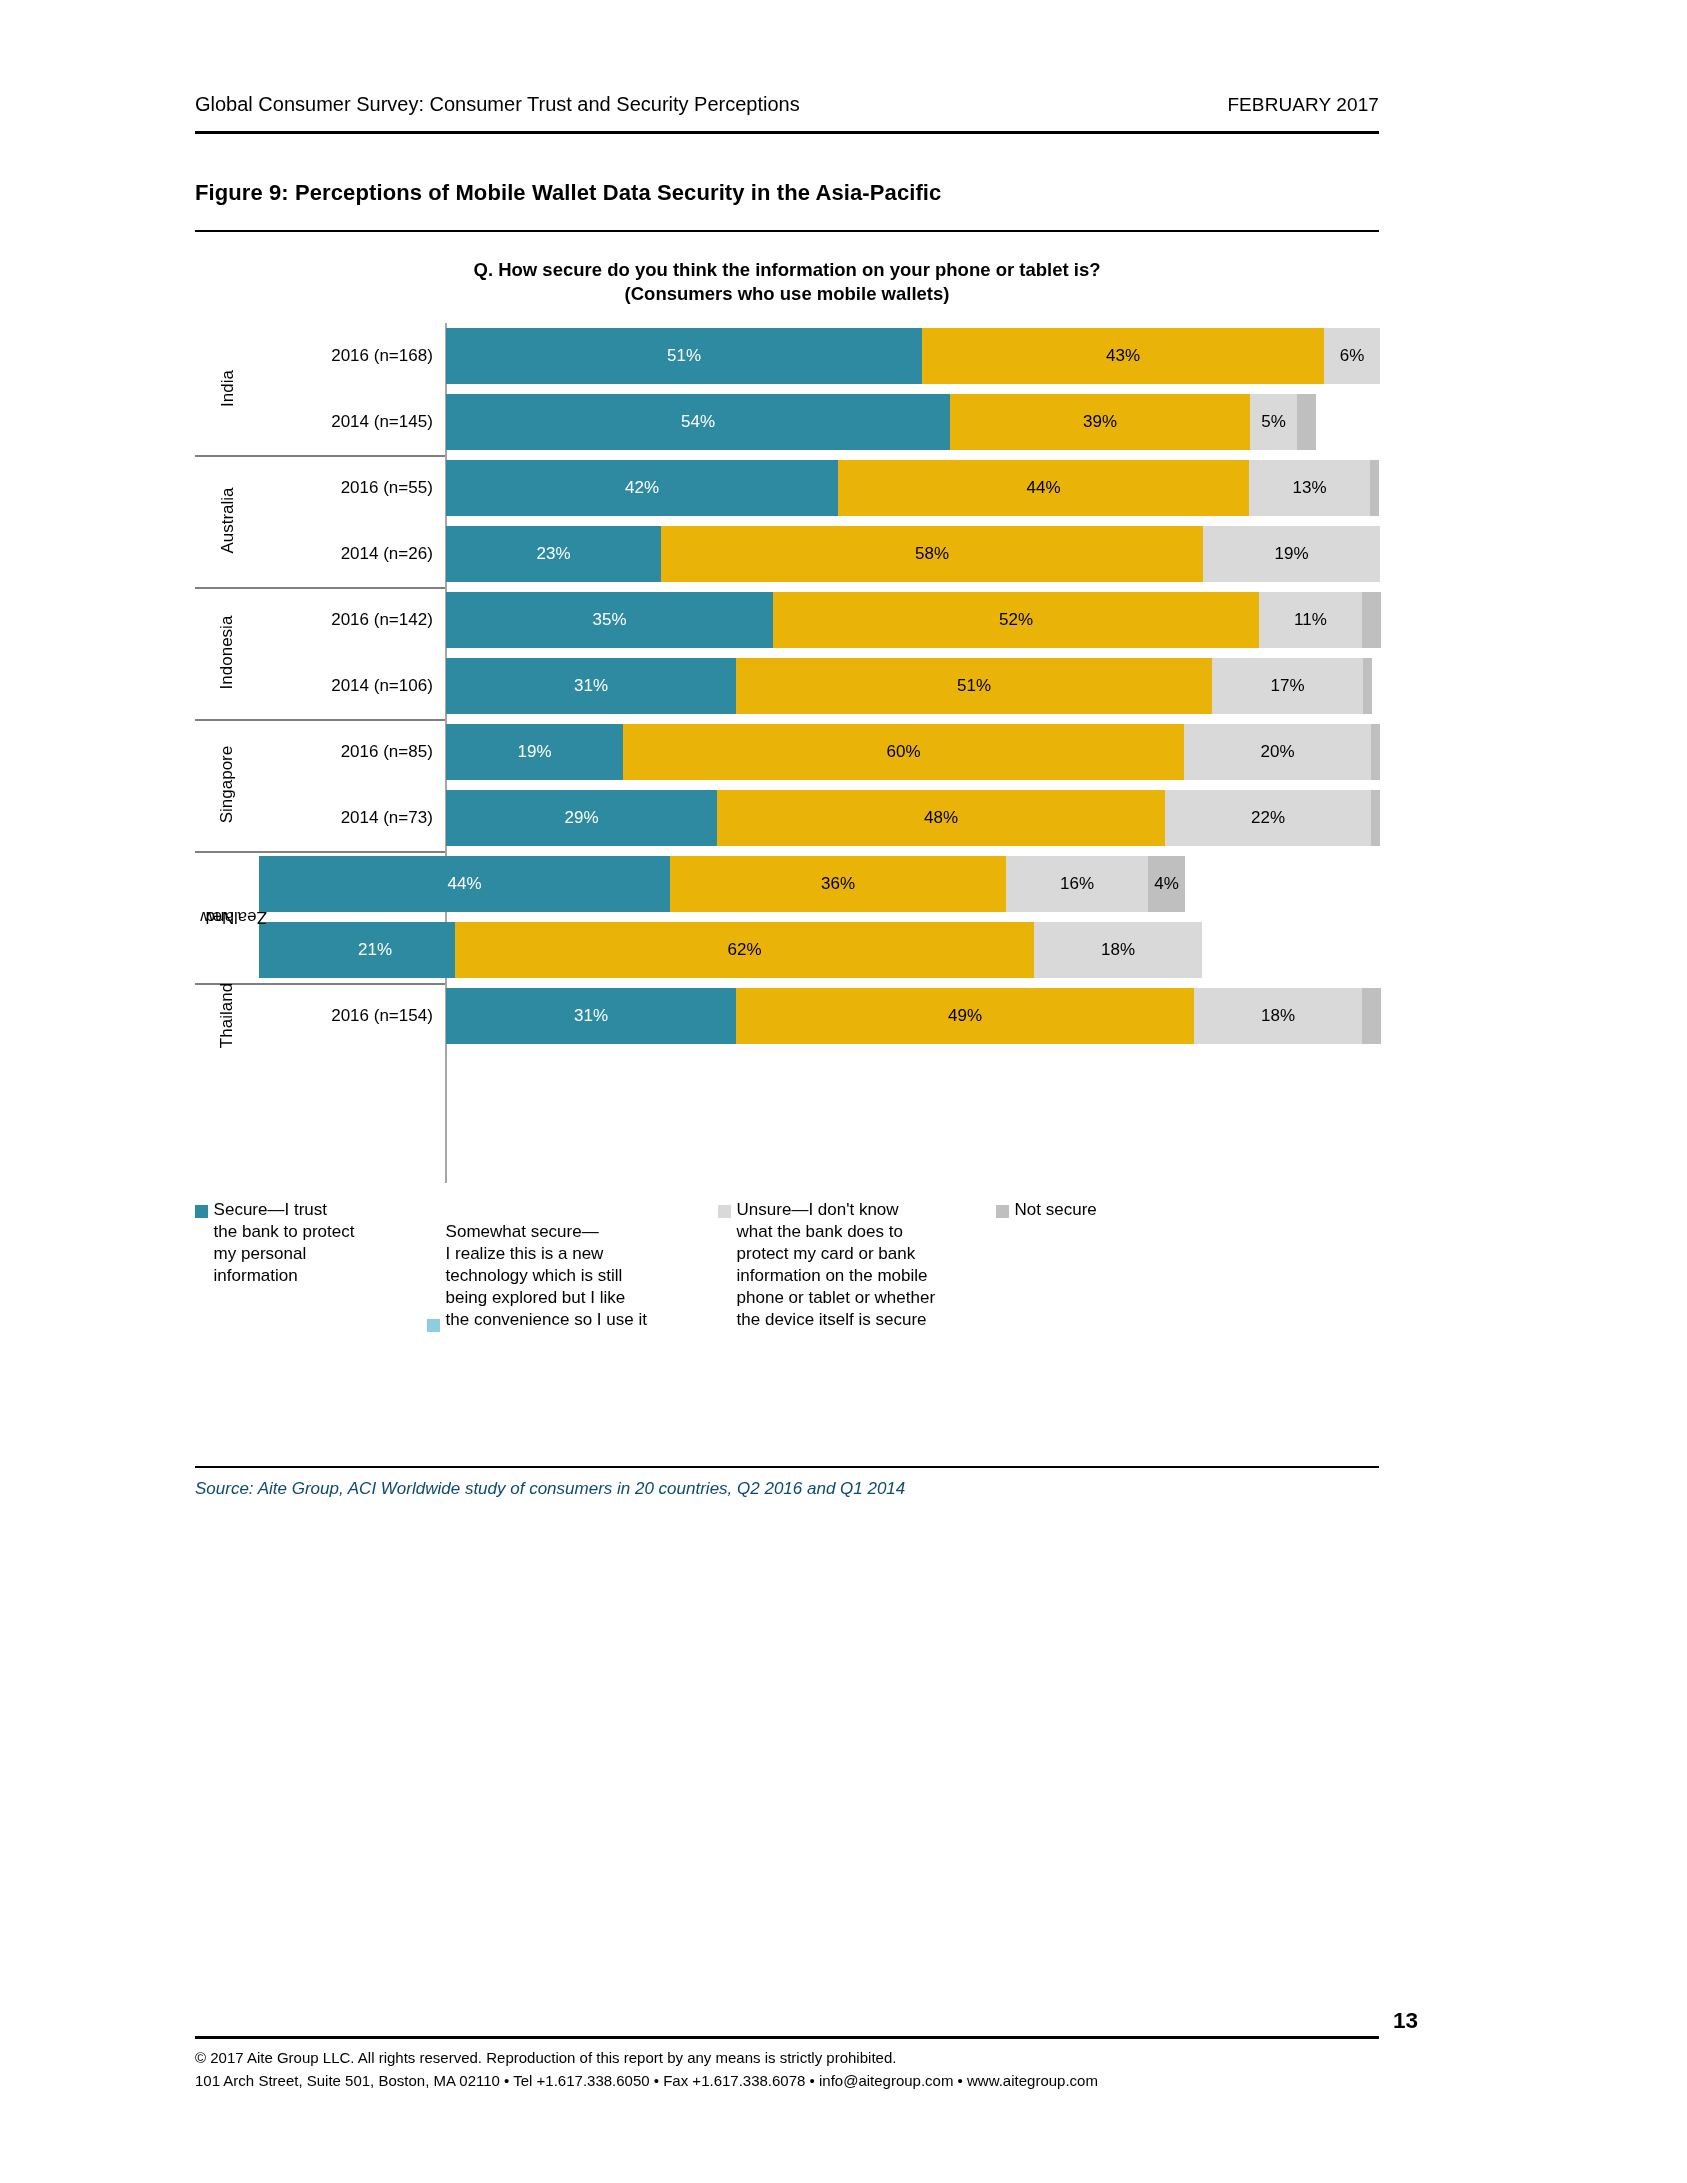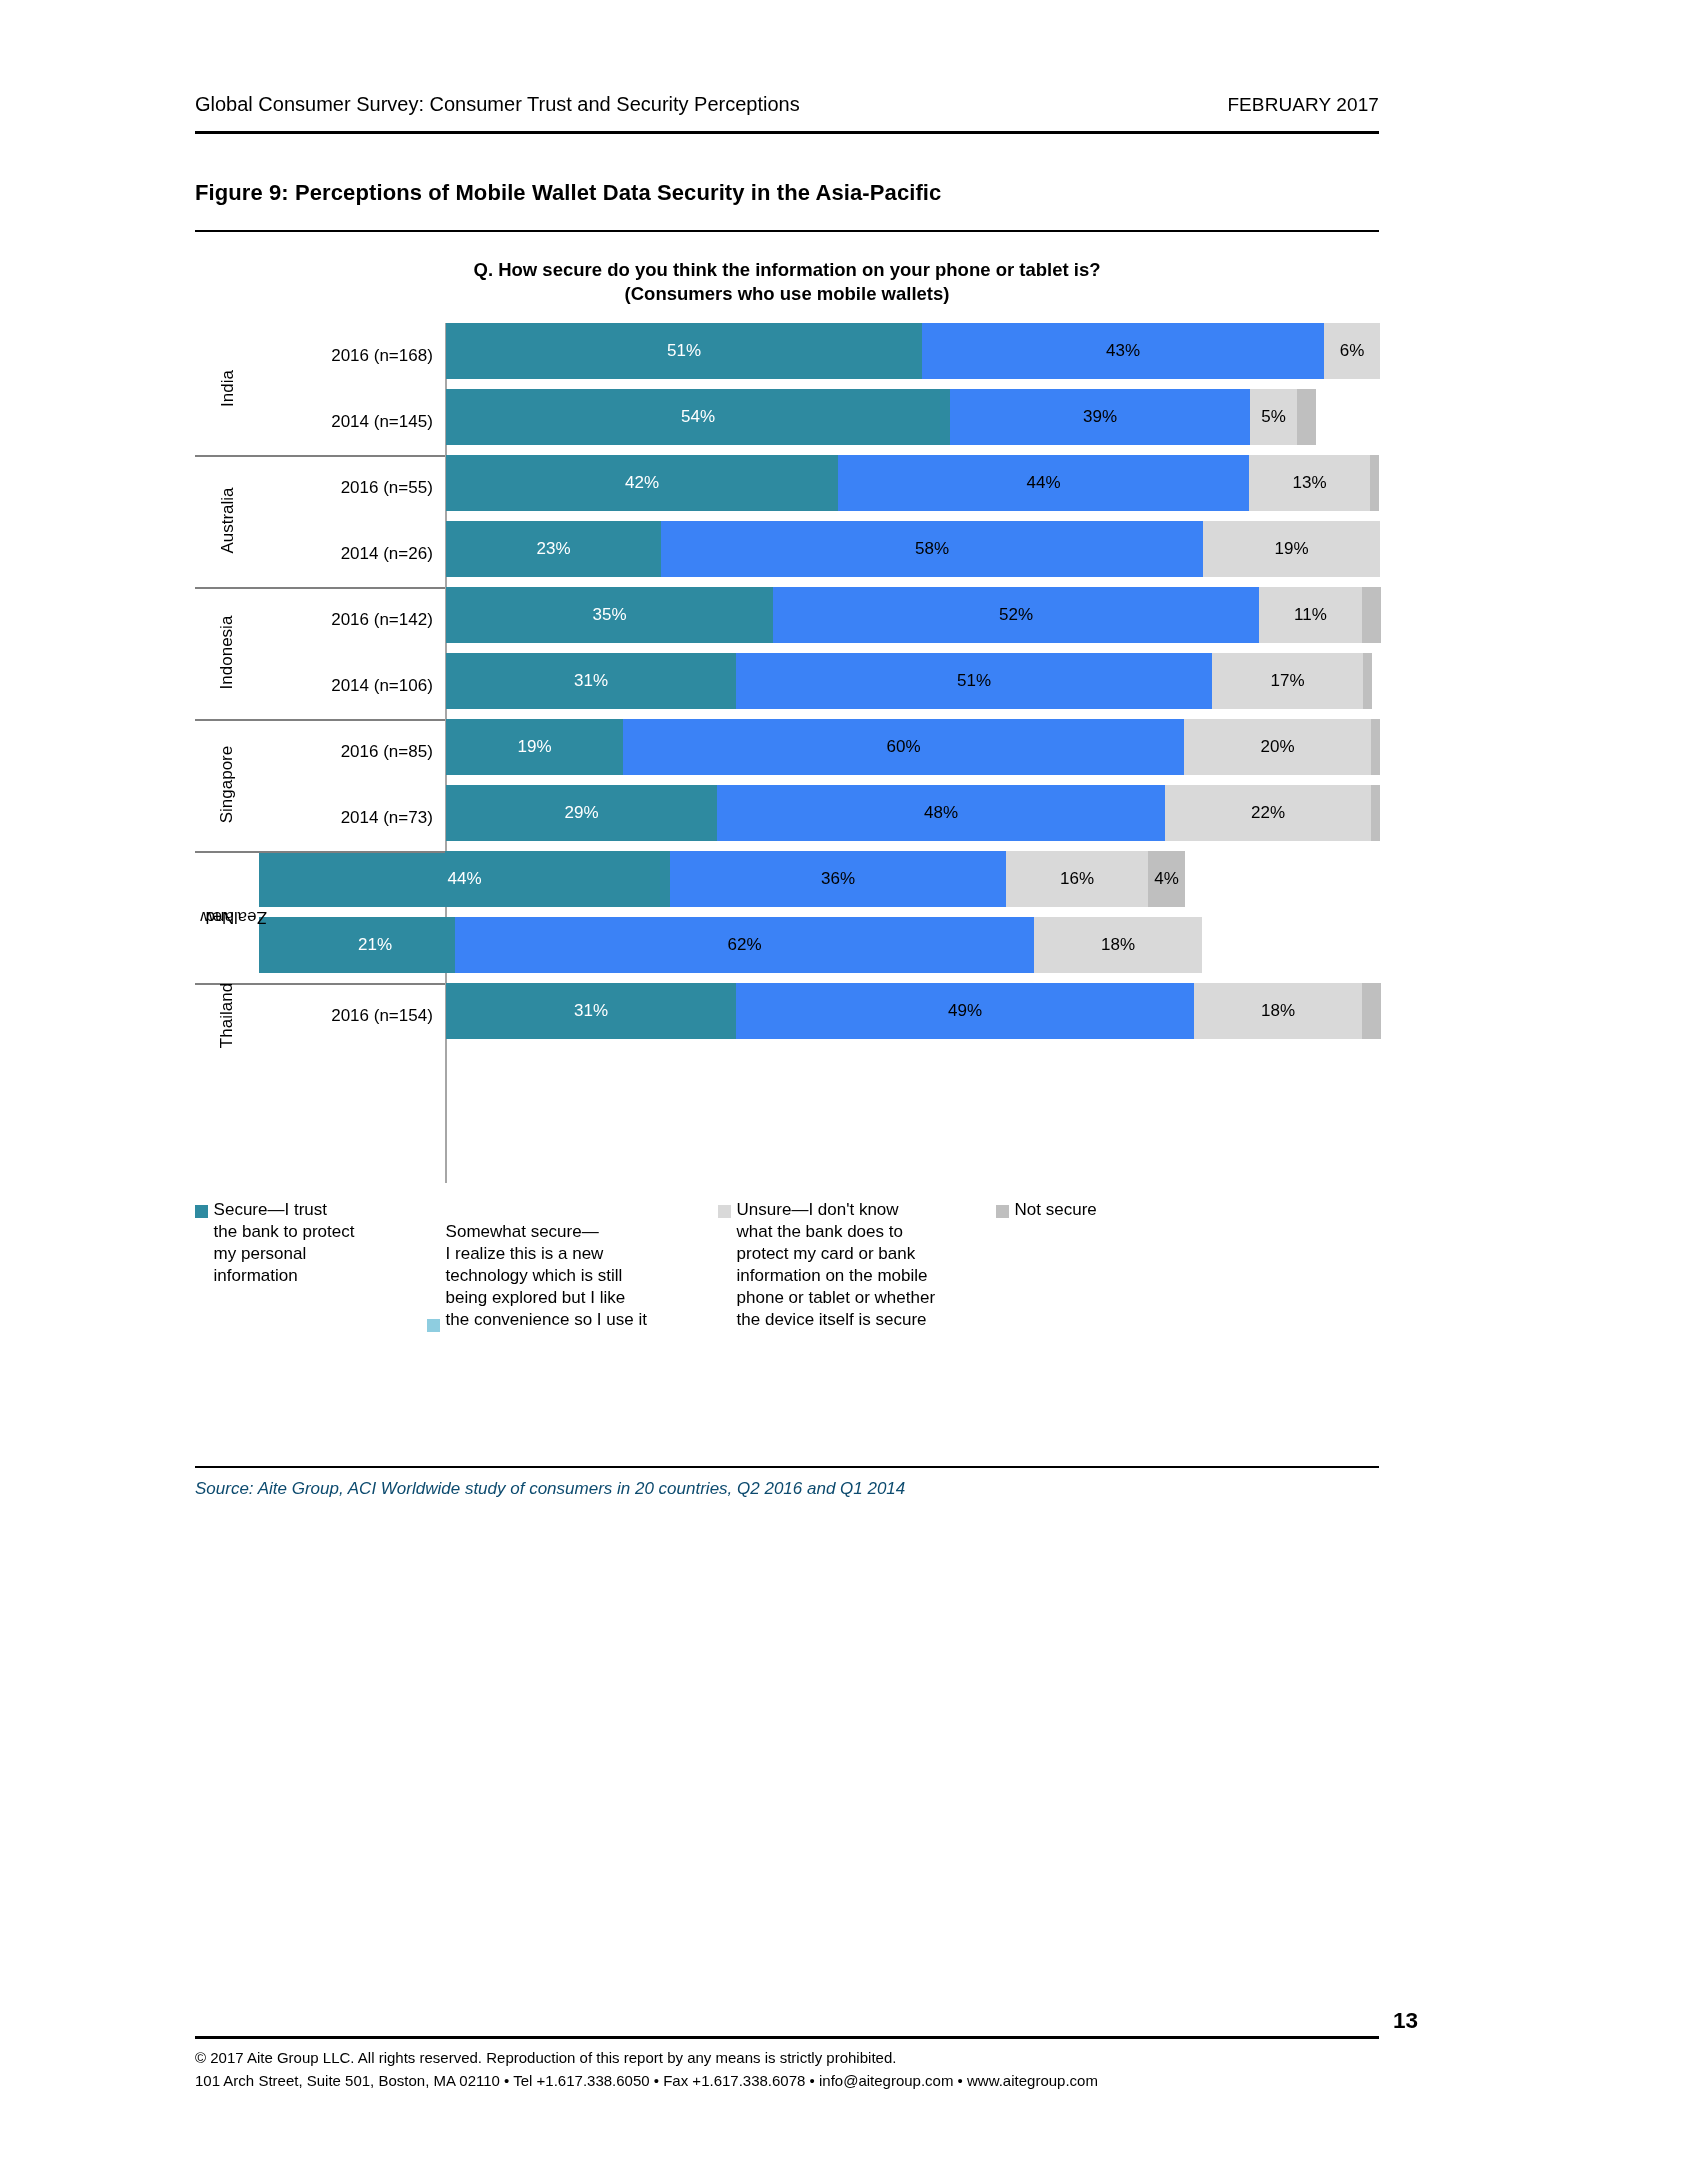--- a/index.html
+++ b/index.html
@@ -142,39 +142,39 @@
   .cat-cell {
     display: flex;
     align-items: center;
     justify-content: flex-end;
     padding-right: 13.2px;
     font-size: 17px;
     color: #000;
     white-space: nowrap;
   }
 
-  .bar-cell { display: flex; align-items: flex-start; }
+  .bar-cell { display: flex; align-items: center; }
 
   .bar {
     display: flex;
     height: 56px;
     width: 100%;
     align-items: stretch;
   }
 
   .seg {
     display: flex;
     align-items: center;
     justify-content: center;
     font-size: 17px;
     overflow: hidden;
     white-space: nowrap;
   }
   .seg.s0 { background: #2e8aa0; color: #ffffff; }
-  .seg.s1 { background: #3b82f6; color: #000000; }
+  .seg.s1 { background: #eab308; color: #000000; }
   .seg.s2 { background: #d9d9d9; color: #000000; }
   .seg.s3 { background: #bfbfbf; color: #000000; }
 
   
   .legend {
     position: absolute;
     left: 0;
     top: 961px;
     width: 1184px;
     display: flex;

